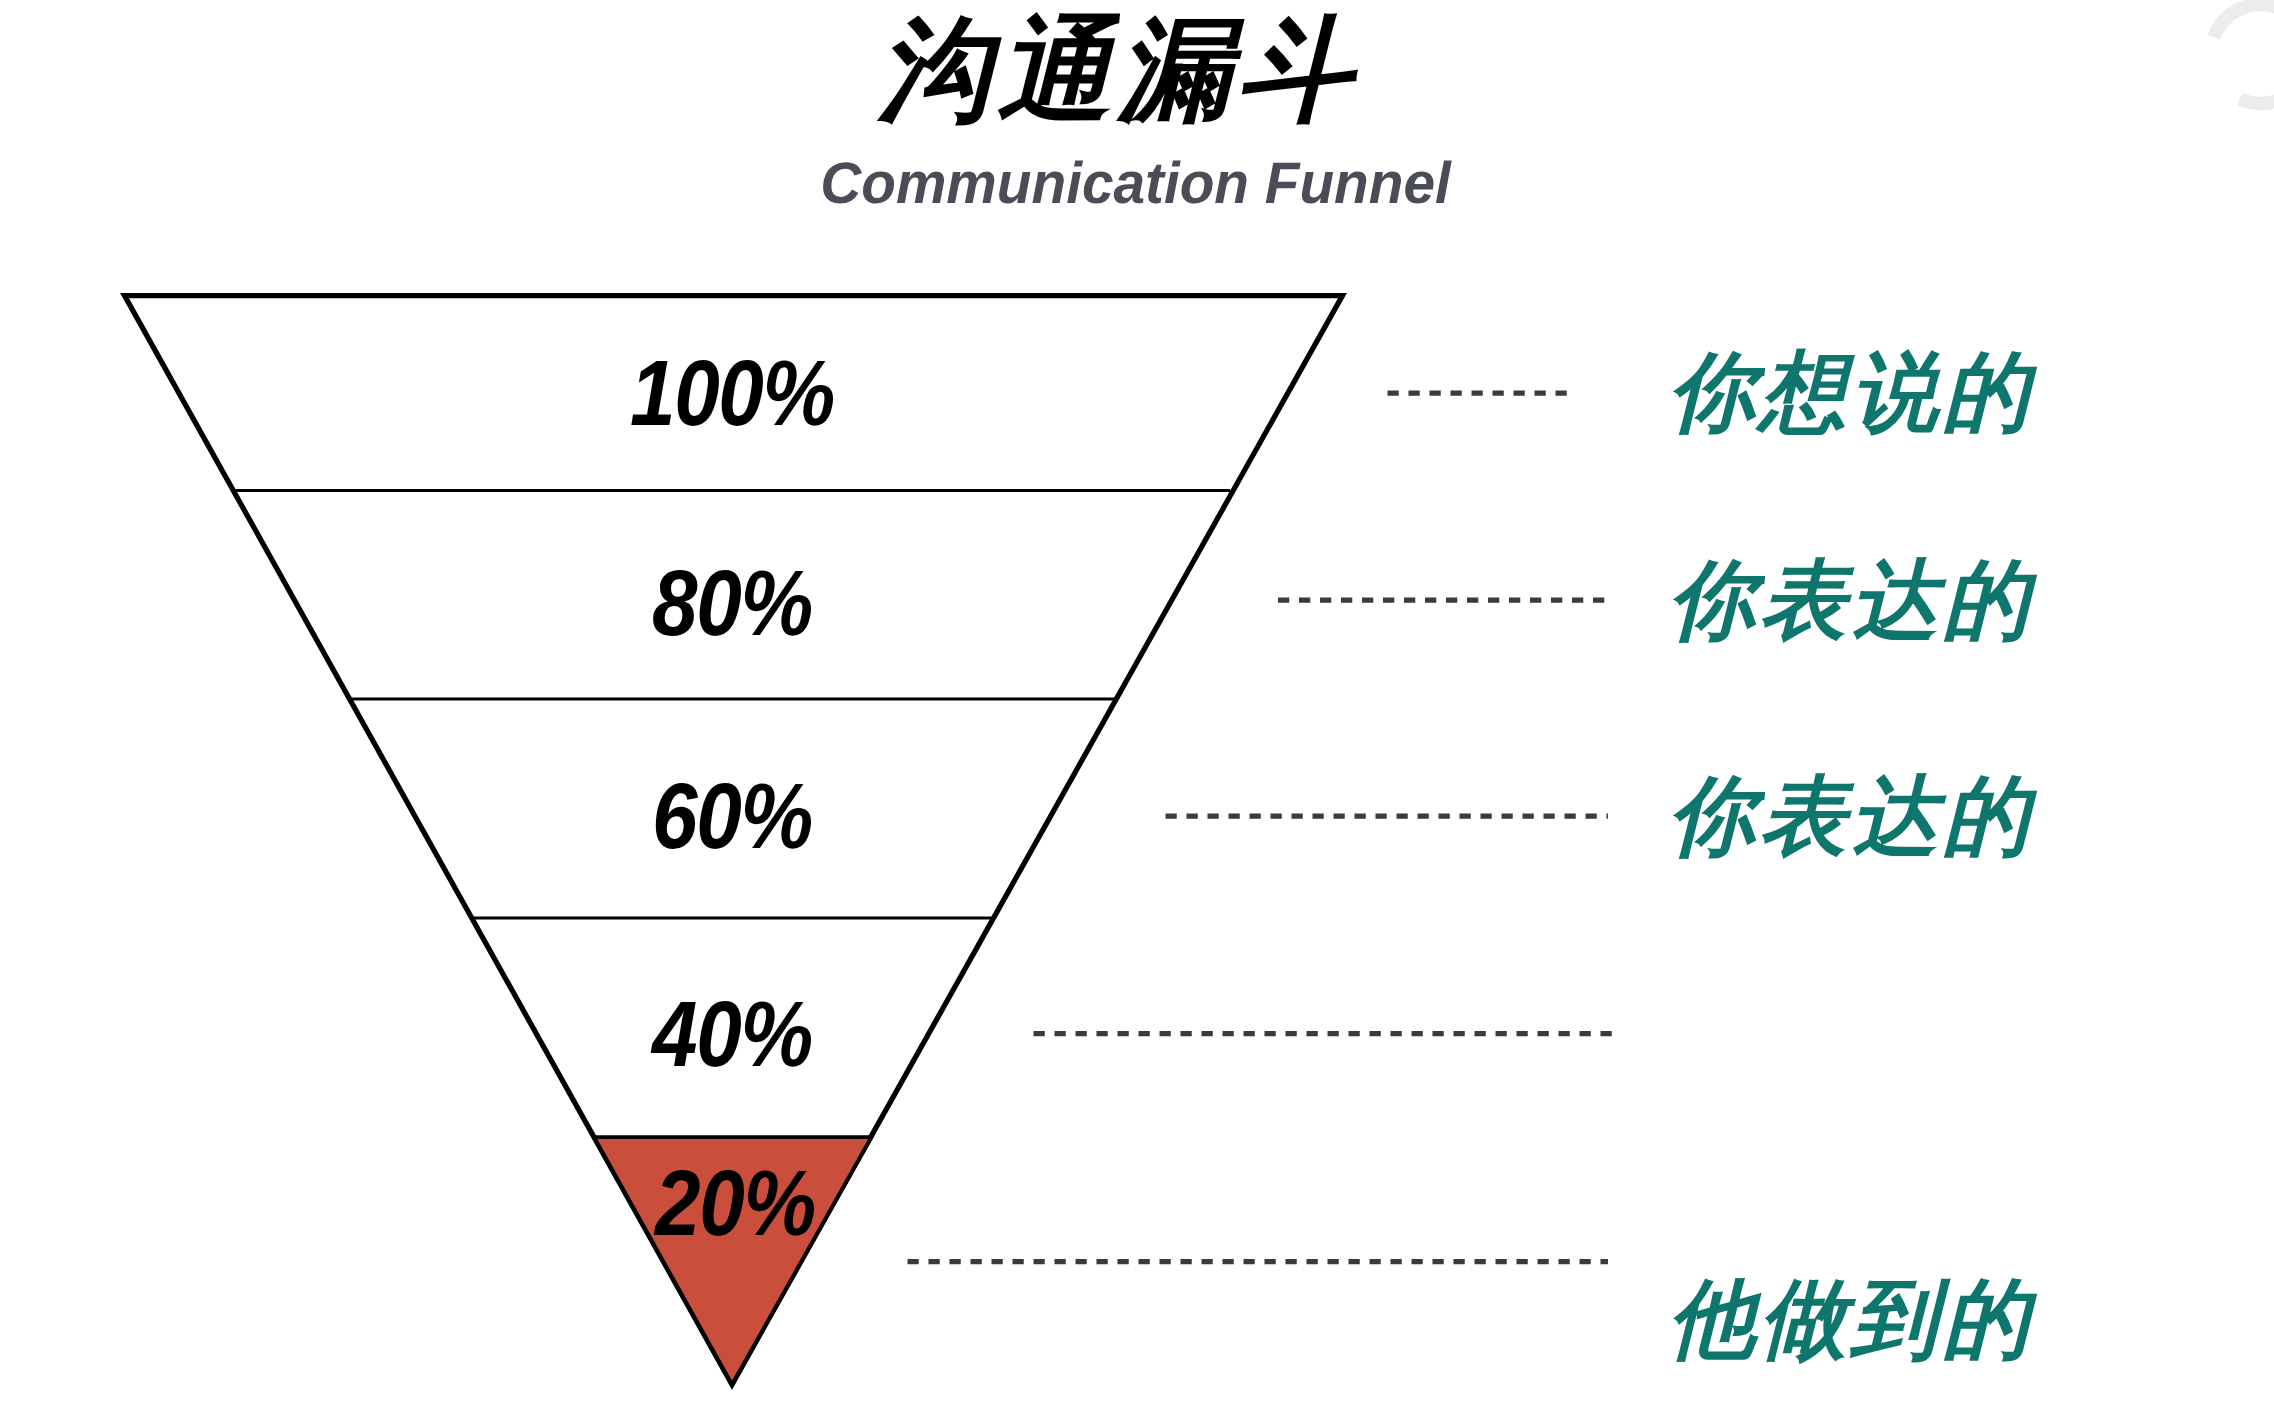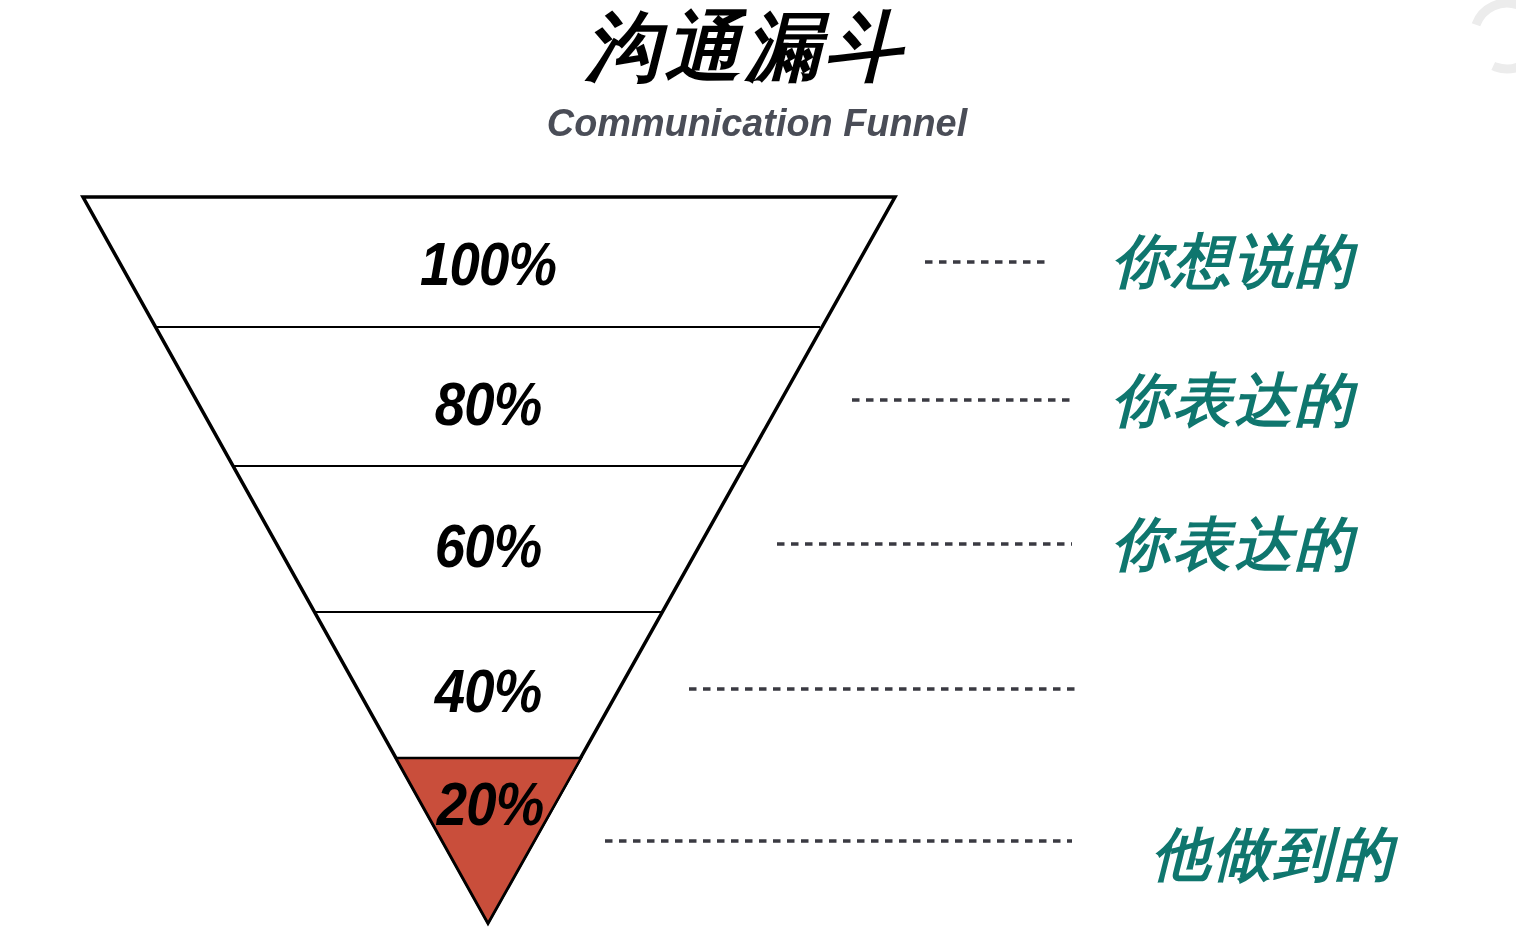--- a/index.html
+++ b/index.html
@@ -58,21 +58,21 @@
     font-size:58px;
     font-weight:800;
     letter-spacing:3px;
     color:#0f766e;
     white-space:nowrap;
   }
   .ann.a0{top:262px;}
   .ann.a1{top:401px;}
   .ann.a2{top:545px;}
   .ann.a3{top:692px;}
-  .ann.a4{top:855px;margin-left:40px;}
+  .ann.a4{top:880px;}
 </style>
 </head>
 <body>
 
 <div class="page">
 
   <svg class="bg" width="1516" height="939" viewBox="0 0 1516 939">
 
     <circle cx="1507" cy="36" r="33" fill="none" stroke="#ECECEC" stroke-width="9" stroke-dasharray="158 50" transform="rotate(200 1507 36)"></circle>
 

